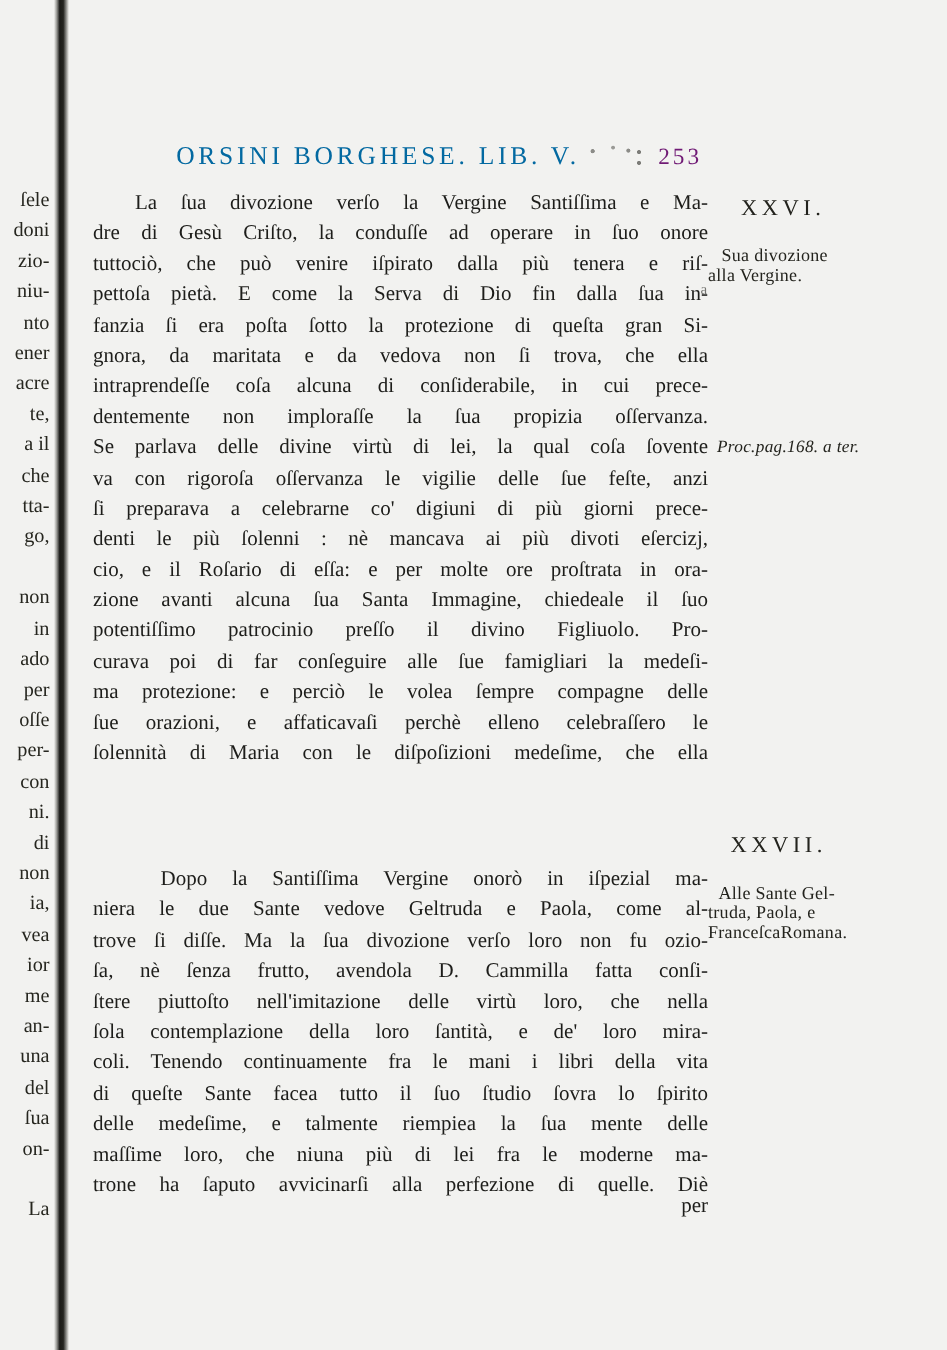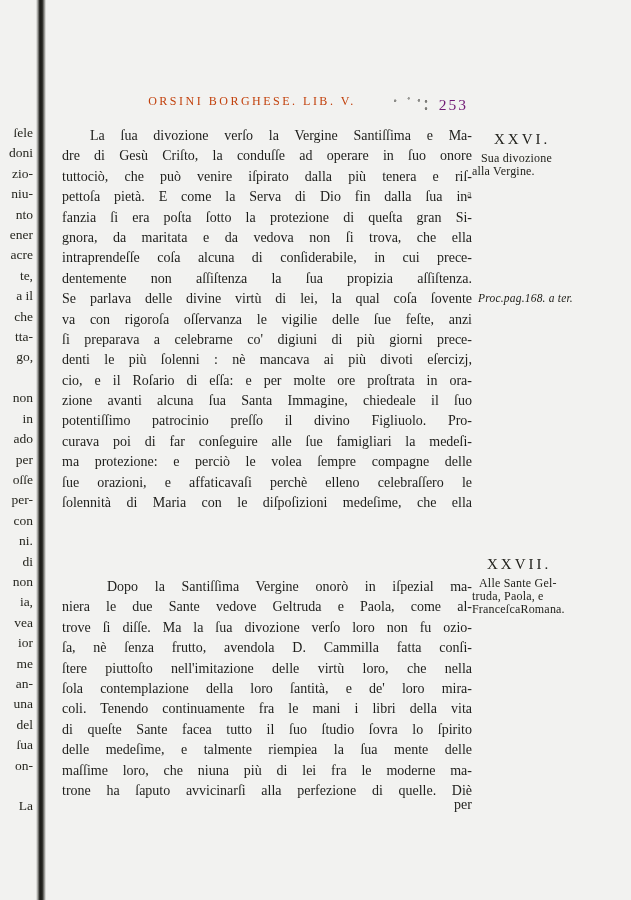--- a/index.html
+++ b/index.html
@@ -19,21 +19,21 @@
   
   .left-strip{
     position:absolute;left:0;top:123px;width:33px;
     font-size:13.5px;line-height:20.4px;
     text-align:right;white-space:pre-line;color:#26261f;
   }
   
   .header{position:absolute;left:62px;top:94px;width:410px;height:22px;}
   .running-title{
     position:absolute;left:0;right:30px;text-align:center;
-    font-size:12px;letter-spacing:2.5px;white-space:nowrap;color:#c2410c;
+    font-size:17px;letter-spacing:2.5px;white-space:nowrap;color:#0369a1;
   }
   .page-number{
     position:absolute;right:4px;top:2px;font-size:15.5px;letter-spacing:2px;color:#701a75;
   }
   
   .textblock{position:absolute;left:62px;width:410px;}
   .p1{top:126px;}
   .p2{top:577px;}
   .line{
     height:20.4px;line-height:20.4px;font-size:14px;
@@ -44,21 +44,21 @@
   .line.ind1{padding-left:28px;}
   .line.ind2{padding-left:45px;}
   .line.last{text-align-last:left;white-space:normal;}
   .catchword{
     position:absolute;left:62px;width:410px;top:797px;
     text-align:right;font-size:14px;color:#1d1d1a;
   }
   
   .mnote{position:absolute;color:#23231d;}
   .mnum{font-size:15px;letter-spacing:3px;}
-  .mtext{font-size:12px;letter-spacing:0.2px;line-height:13.5px;}
+  .mtext{font-size:12px;letter-spacing:0.2px;line-height:13.5px;margin-top:12px;}
   .mref{font-size:11.5px;font-style:italic;letter-spacing:0.2px;}
   
   .ink{position:absolute;color:#4a4a46;}
   .ink-dots{top:96px;left:390px;width:34px;height:8px;
     background:
       radial-gradient(circle at 15% 60%, #8c8c88 0 1.2px, transparent 1.6px),
       radial-gradient(circle at 55% 30%, #9a9a96 0 1px, transparent 1.5px),
       radial-gradient(circle at 85% 55%, #8c8c88 0 1.1px, transparent 1.6px);}
   .ink-colon{top:99px;left:424px;width:4px;height:12px;
     background:
@@ -118,21 +118,21 @@
   <div class="ink ink-a">a</div>
 
   <div class="textblock p1">
     <div class="line ind1">La ſua divozione verſo la Vergine Santiſſima e Ma-</div>
     <div class="line">dre di Gesù Criſto, la conduſſe ad operare in ſuo onore</div>
     <div class="line">tuttociò, che può venire iſpirato dalla più tenera e riſ-</div>
     <div class="line">pettoſa pietà. E come la Serva di Dio fin dalla ſua in-</div>
     <div class="line">fanzia ſi era poſta ſotto la protezione di queſta gran Si-</div>
     <div class="line">gnora, da maritata e da vedova non ſi trova, che ella</div>
     <div class="line">intraprendeſſe coſa alcuna di conſiderabile, in cui prece-</div>
-    <div class="line">dentemente non aſſiſtenza la ſua propizia aſſiſtenza.</div>
+    <div class="line">dentemente non imploraſſe la ſua propizia oſſervanza.</div>
     <div class="line">Se parlava delle divine virtù di lei, la qual coſa ſovente</div>
     <div class="line">va con rigoroſa oſſervanza le vigilie delle ſue feſte, anzi</div>
     <div class="line">ſi preparava a celebrarne co' digiuni di più giorni prece-</div>
     <div class="line">denti le più ſolenni : nè mancava ai più divoti eſercizj,</div>
     <div class="line">cio, e il Roſario di eſſa: e per molte ore proſtrata in ora-</div>
     <div class="line">zione avanti alcuna ſua Santa Immagine, chiedeale il ſuo</div>
     <div class="line">potentiſſimo patrocinio preſſo il divino Figliuolo. Pro-</div>
     <div class="line">curava poi di far conſeguire alle ſue famigliari la medeſi-</div>
     <div class="line">ma protezione: e perciò le volea ſempre compagne delle</div>
     <div class="line">ſue orazioni, e affaticavaſi perchè elleno celebraſſero le</div>

